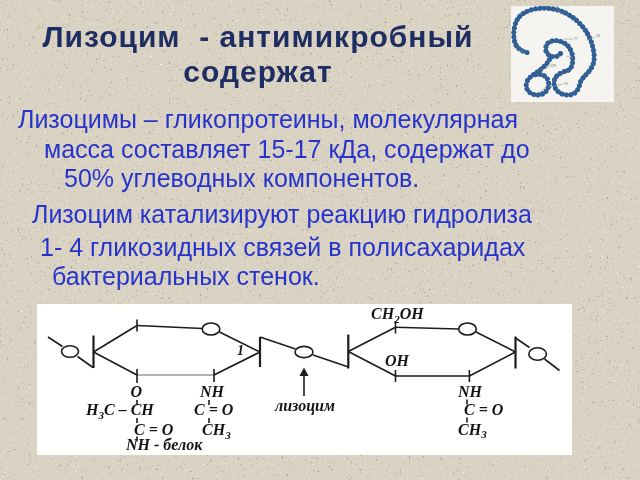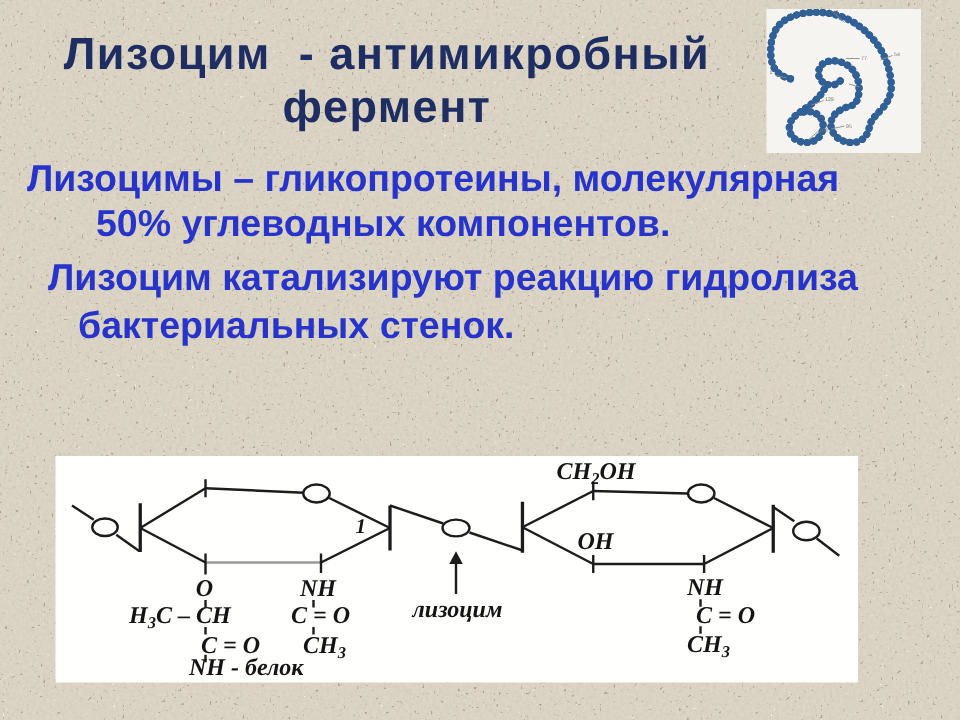--- a/index.html
+++ b/index.html
@@ -12,21 +12,21 @@
   }
   .title{
     position:absolute; left:18px; top:19px; width:480px;
     text-align:center; letter-spacing:1px;
     font-weight:bold; font-size:30px; line-height:35px;
     color:#1e2e63;
   }
   .title div{white-space:pre;}
   .bodytext{
     position:absolute; left:0; top:105px; width:640px;
-    font-weight:bold; font-size:25px; line-height:29.5px;
+    font-weight:normal; font-size:25px; line-height:29.5px;
     color:#2634cc;
   }
   .bodytext .line{height:29.5px;white-space:pre;}
   .gap1{height:6.5px;}
   .gap2{height:3px;}
   .bead-card{
     position:absolute; left:511px; top:6px; width:103px; height:96px;
     background:#f5f4f0;
   }
   .chem-card{
@@ -56,21 +56,21 @@
       </filter>
     </defs>
     <rect width="640" height="480" fill="#ddd5c5"></rect>
     <rect width="640" height="480" filter="url(#soft)" opacity="0.22"></rect>
     <rect width="640" height="480" filter="url(#speckw)" opacity="0.8"></rect>
     <rect width="640" height="480" filter="url(#speck)" opacity="0.85"></rect>
   </svg>
 
   <div class="title">
     <div>Лизоцим  - антимикробный</div>
-    <div>фермент</div>
+    <div>содержат</div>
   </div>
 
   <div class="bead-card">
     <svg width="103" height="96" viewBox="0 0 103 96">
       <g fill="none" stroke-linecap="round">
         <path id="chain" d="M 16 46.5
           C 11.5 45.5, 7 43, 5 39
           C 2.5 34.5, 2.3 27, 3.5 21
           C 4.8 14.5, 8 10, 13 7
           C 19 3.4, 27 2, 34 2.2
@@ -116,24 +116,26 @@
         <text x="53" y="79">95</text>
         <text x="63" y="34">77</text>
         <text x="35" y="82">108</text>
         <text x="39" y="61">129</text>
       </g>
     </svg>
   </div>
 
   <div class="bodytext">
     <div class="line" style="padding-left:18px">Лизоцимы – гликопротеины, молекулярная</div>
+    <div class="line" style="padding-left:44px">масса составляет 15-17 кДа, содержат до</div>
     <div class="line" style="padding-left:64px">50% углеводных компонентов.</div>
     <div class="gap1"></div>
     <div class="line" style="padding-left:32px">Лизоцим катализируют реакцию гидролиза</div>
     <div class="gap2"></div>
+    <div class="line" style="padding-left:40px">1- 4 гликозидных связей в полисахаридах</div>
     <div class="line" style="padding-left:52px">бактериальных стенок.</div>
   </div>
 
   <div class="chem-card">
     <svg width="535" height="151" viewBox="0 0 535 151">
       <g stroke="#1c1c1c" stroke-width="1.6" fill="none">
 
         <line x1="11" y1="33" x2="25.5" y2="42.5"></line>
         <ellipse cx="33" cy="47.5" rx="8.5" ry="5.8"></ellipse>
         <line x1="40.5" y1="52.5" x2="56" y2="63.5"></line>

